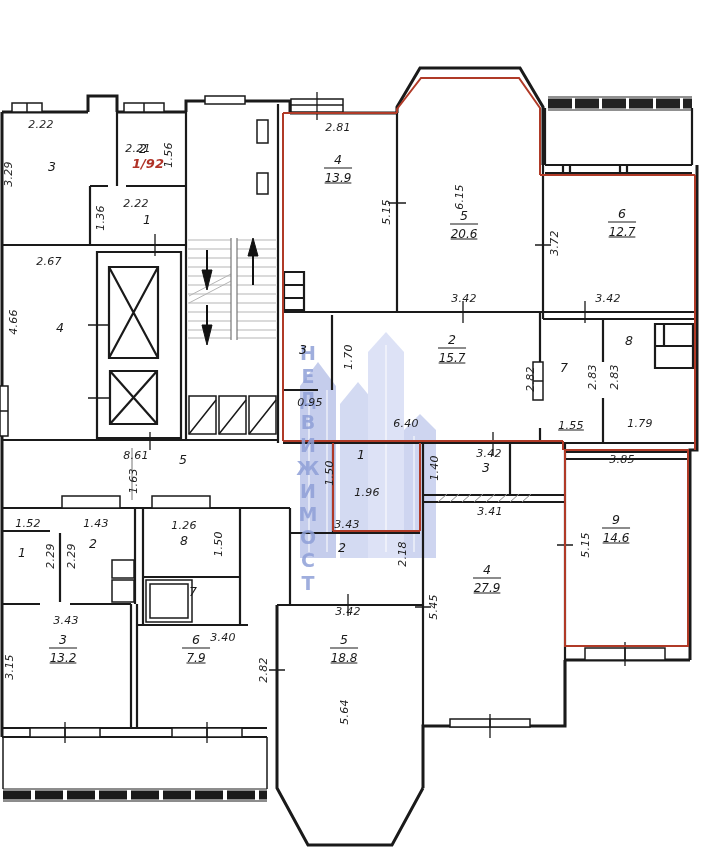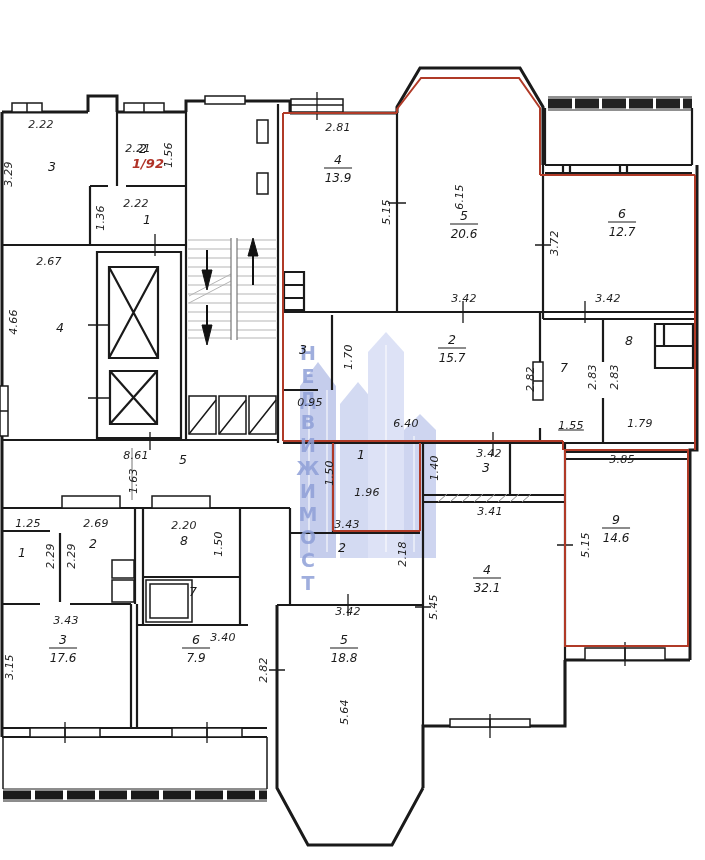--- a/index.html
+++ b/index.html
@@ -8,21 +8,21 @@
   #drawing{position:absolute;left:0;top:0;}
   #labels{position:absolute;left:0;top:0;width:705px;height:713px;pointer-events:none;}
   .dim{position:absolute;transform:translate(-50%,-50%);font:italic 11px "DejaVu Sans",sans-serif;
        color:#1e1e1e;white-space:nowrap;letter-spacing:.3px;}
   .dim.rot{transform:translate(-50%,-50%) rotate(-90deg);}
   .rnum{position:absolute;transform:translate(-50%,-50%);font:italic 12.5px "DejaVu Sans",sans-serif;
        color:#1a1a1a;}
   .rlabel{position:absolute;transform:translate(-50%,-50%);text-align:center;color:#1a1a1a;}
   .rlabel .num{display:block;font:italic 12.5px "DejaVu Sans",sans-serif;
        border-bottom:1.2px solid #1a1a1a;padding:0 10px 1px;}
-  .rlabel .area{display:block;font:italic 12px "DejaVu Sans",sans-serif;padding-top:2px;}
+  .rlabel .area{display:block;font:italic 12px "DejaVu Sans",sans-serif;padding-top:2px;text-decoration:underline;}
   #flat-label{position:absolute;transform:translate(-50%,-50%);font:italic bold 13px "DejaVu Sans",sans-serif;}
   #wm-vertical{position:absolute;left:297px;top:342px;writing-mode:vertical-rl;text-orientation:upright;
        font:bold 19px "DejaVu Sans",sans-serif;letter-spacing:1px;opacity:.85;}
   #wm-bottom{position:absolute;left:298px;top:560px;font:bold 24px "DejaVu Sans",sans-serif;opacity:.55;}
 </style>
 </head>
 <body>
 
 <div id="plan">
 
@@ -192,23 +192,23 @@
       <span class="dim" style="left: 464px; top: 298px;">3.42</span>
       <span class="dim" style="left: 608px; top: 298px;">3.42</span>
       <span class="dim" style="left: 310px; top: 402px;">0.95</span>
       <span class="dim" style="left: 406px; top: 423px;">6.40</span>
       <span class="dim" style="left: 571px; top: 425px; text-decoration: underline;">1.55</span>
       <span class="dim" style="left: 640px; top: 423px; text-align: center;">1.79</span>
       <span class="dim" style="left: 622px; top: 459px;">3.85</span>
       <span class="dim" style="left: 489px; top: 453px;">3.42</span>
       <span class="dim" style="left: 490px; top: 511px;">3.41</span>
       <span class="dim" style="left: 136px; top: 455px;">8.61</span>
-      <span class="dim" style="left: 28px; top: 523px;">1.25</span>
-      <span class="dim" style="left: 96px; top: 523px;">2.69</span>
-      <span class="dim" style="left: 184px; top: 525px;">2.20</span>
+      <span class="dim" style="left: 28px; top: 523px;">1.52</span>
+      <span class="dim" style="left: 96px; top: 523px;">1.43</span>
+      <span class="dim" style="left: 184px; top: 525px;">1.26</span>
       <span class="dim" style="left: 367px; top: 492px;">1.96</span>
       <span class="dim" style="left: 347px; top: 524px;">3.43</span>
       <span class="dim" style="left: 66px; top: 620px;">3.43</span>
       <span class="dim" style="left: 223px; top: 637px;">3.40</span>
       <span class="dim" style="left: 348px; top: 611px;">3.42</span>
       <span class="dim rot" style="left: 8px; top: 174px;">3.29</span>
       <span class="dim rot" style="left: 168px; top: 155px;">1.56</span>
       <span class="dim rot" style="left: 100px; top: 218px;">1.36</span>
       <span class="dim rot" style="left: 13px; top: 322px;">4.66</span>
       <span class="dim rot" style="left: 386px; top: 212px;">5.15</span>
@@ -260,28 +260,28 @@
       <div class="rlabel" style="left: 452px; top: 348px;">
         <span class="num">2</span>
         <span class="area">15.7</span>
       </div>
       <div class="rlabel" style="left: 616px; top: 528px;">
         <span class="num">9</span>
         <span class="area">14.6</span>
       </div>
       <div class="rlabel" style="left: 487px; top: 578px;">
         <span class="num">4</span>
-        <span class="area">32.1</span>
+        <span class="area">27.9</span>
       </div>
       <div class="rlabel" style="left: 344px; top: 648px;">
         <span class="num">5</span>
         <span class="area">18.8</span>
       </div>
       <div class="rlabel" style="left: 63px; top: 648px;">
         <span class="num">3</span>
-        <span class="area">17.6</span>
+        <span class="area">13.2</span>
       </div>
       <div class="rlabel" style="left: 196px; top: 648px;">
         <span class="num">6</span>
         <span class="area">7.9</span>
       </div>
     </div>
 </div>
 
 </body></html>

